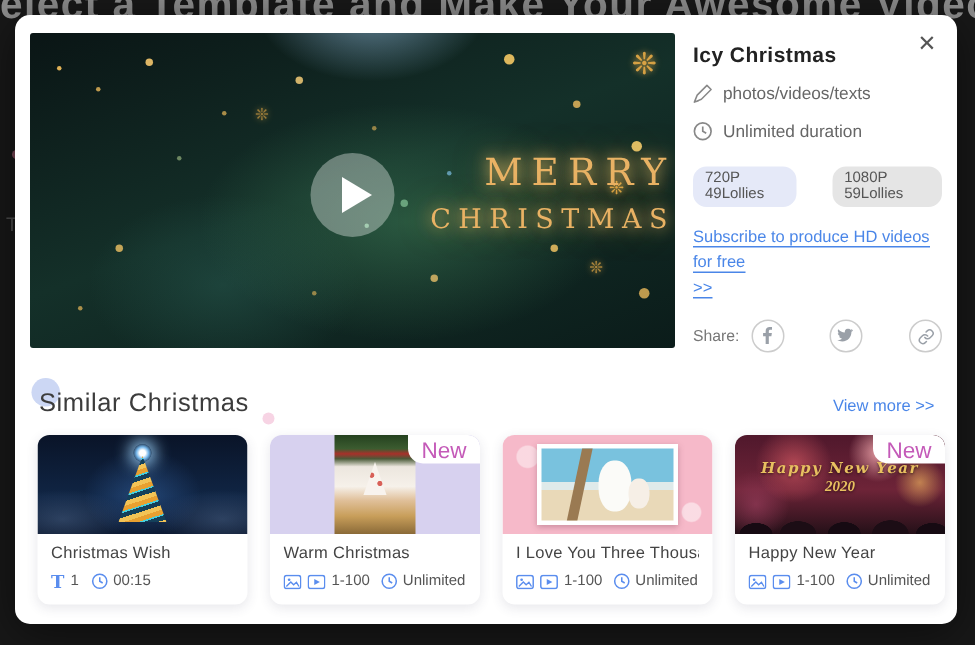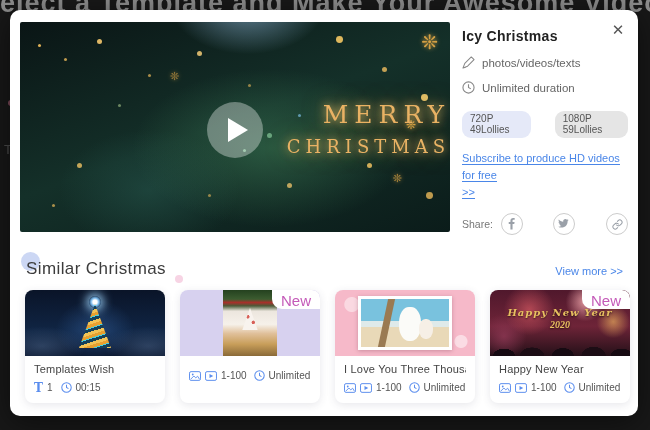--- a/index.html
+++ b/index.html
@@ -264,40 +264,41 @@
   </div>
 
   <div class="cards">
 
     <div class="card">
       <div class="card-img img-xmas-wish">
         <div class="tree-star"></div>
         <div class="tree"></div>
       </div>
       <div class="card-body">
-        <div class="card-title">Templates Wish</div>
+        <div class="card-title">Christmas Wish</div>
         <div class="card-meta">
           <span class="t-icon">T</span>
           <span>1</span>
           <svg width="11" height="11" viewBox="0 0 14 14" style="margin-left:4px">
             <circle cx="7" cy="7" r="6" stroke="#5a8dee" stroke-width="1.3" fill="none"></circle>
             <path d="M7 3.5 V7 L9.5 8.5" stroke="#5a8dee" stroke-width="1.3" fill="none"></path>
           </svg>
           <span>00:15</span>
         </div>
       </div>
     </div>
 
     <div class="card">
       <div class="card-img img-warm">
         <div class="warm-photo"></div>
         <div class="warm-hat"></div>
         <div class="new-badge">New</div>
       </div>
       <div class="card-body">
+        <div class="card-title">Warm Christmas</div>
         <div class="card-meta">
           <svg width="12" height="10" viewBox="0 0 16 13">
             <rect x="0.7" y="0.7" width="14.6" height="11.6" rx="2" stroke="#5a8dee" stroke-width="1.3" fill="none"></rect>
             <circle cx="5" cy="4.5" r="1.2" fill="#5a8dee"></circle>
             <path d="M2.5 10.5 L6.5 6.5 L9 9 L11.5 6.8 L13.8 10.5" stroke="#5a8dee" stroke-width="1.2" fill="none"></path>
           </svg>
           <svg width="12" height="10" viewBox="0 0 16 13">
             <rect x="0.7" y="0.7" width="14.6" height="11.6" rx="2" stroke="#5a8dee" stroke-width="1.3" fill="none"></rect>
             <polygon points="6,3.8 11,6.5 6,9.2" fill="#5a8dee"></polygon>
           </svg>

